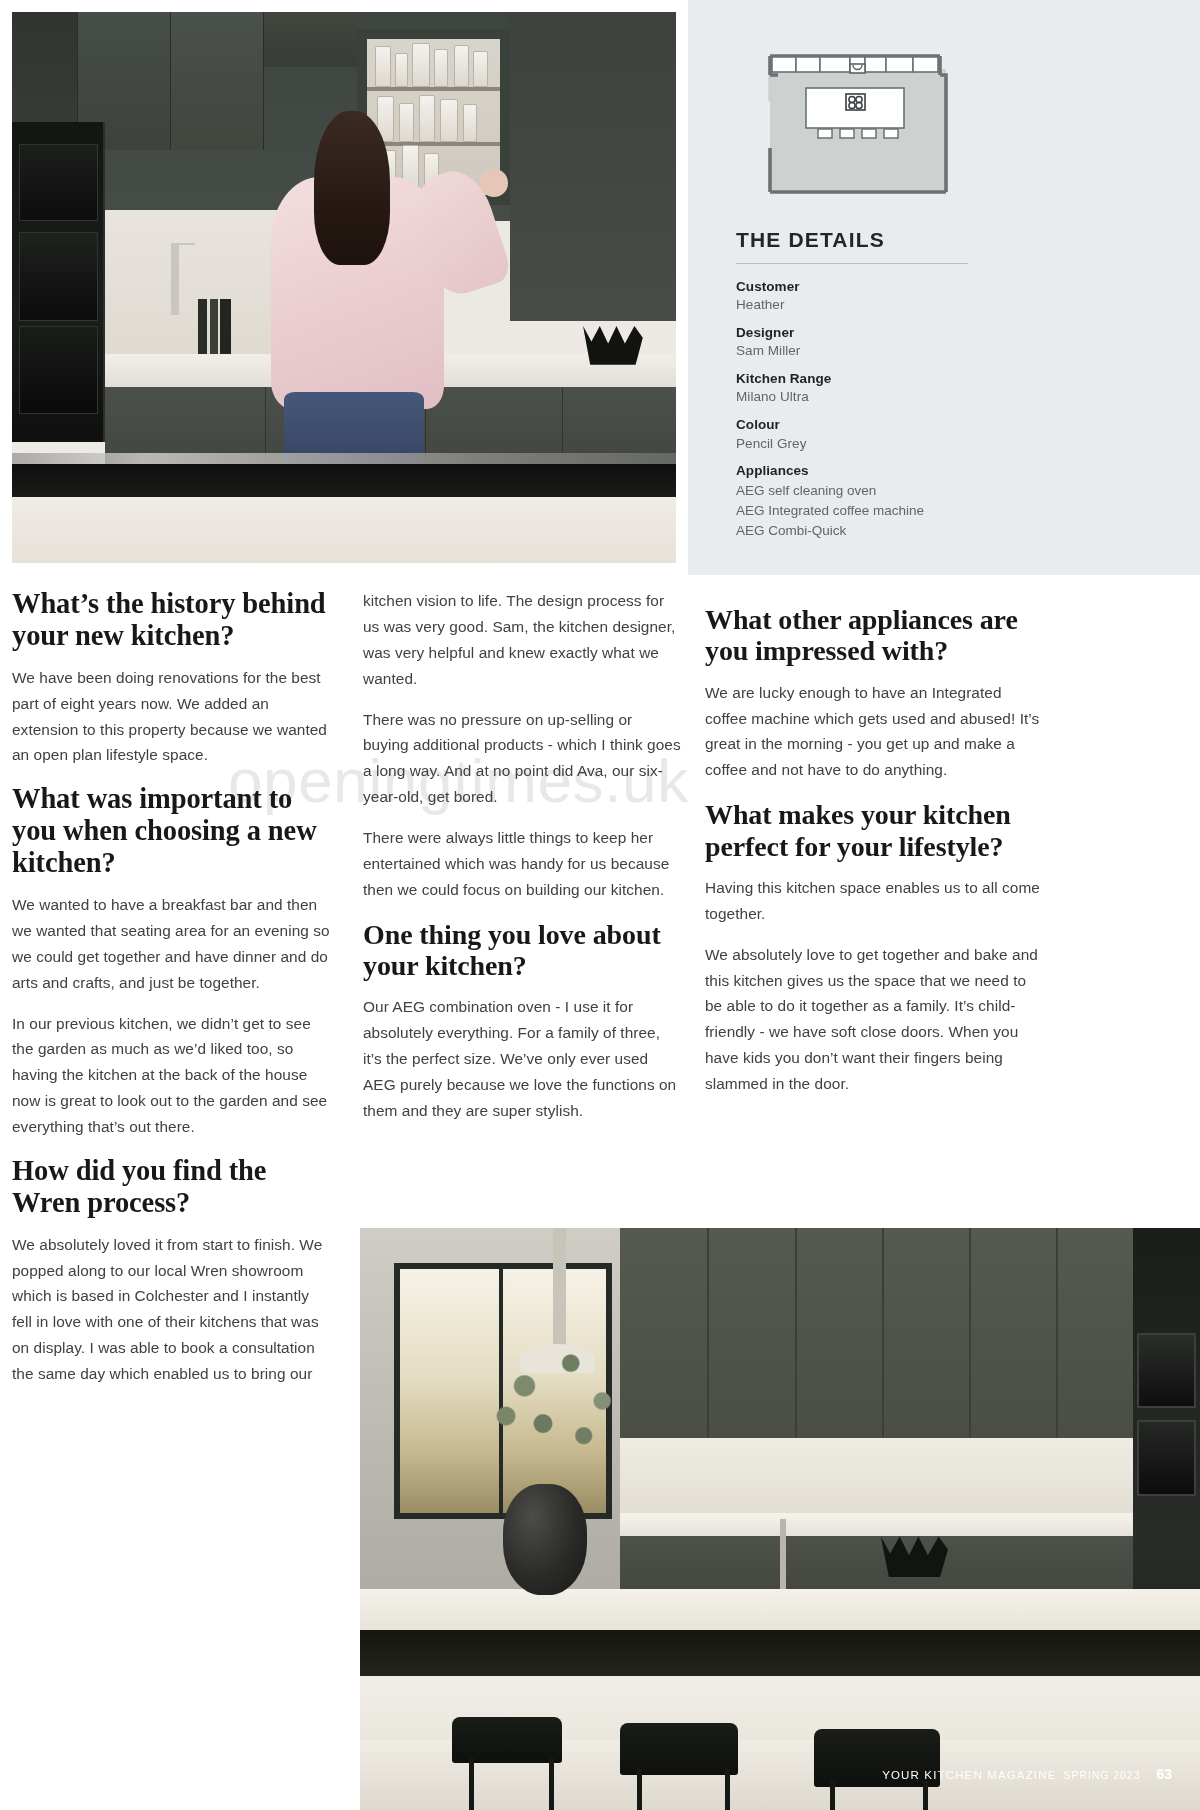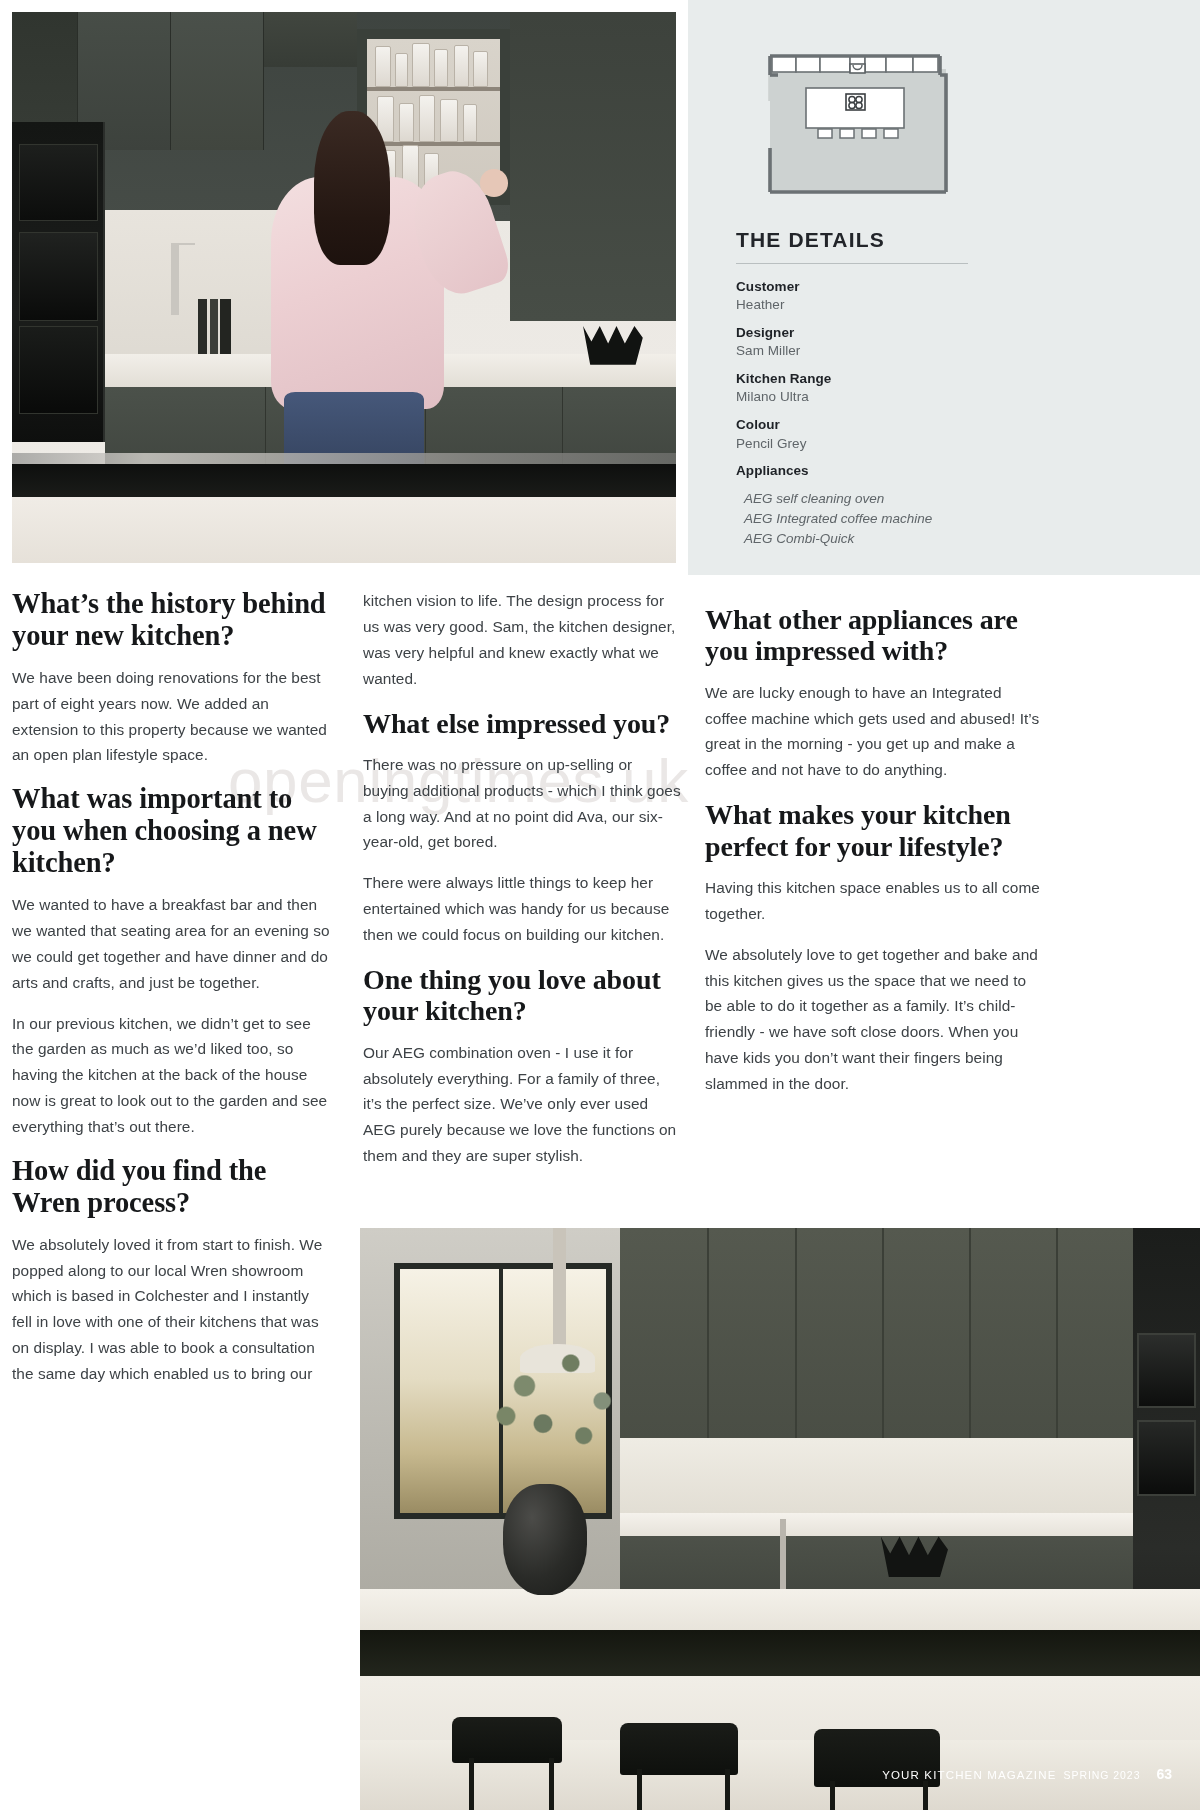--- a/index.html
+++ b/index.html
@@ -176,21 +176,21 @@
   .details-rule { height:1px; background:#b9bfc0; width:232px; margin-bottom:14px; }
   .d-label {
     font-size:13.5px; font-weight:700; color:#1e2227;
     letter-spacing:.005em; margin-top:9px; line-height:1.35;
   }
   .d-label:first-child { margin-top:0; }
   .d-value {
     font-size:13.5px; font-weight:400; color:#5f6569;
     letter-spacing:.005em; line-height:1.4;
   }
-  .d-list { margin:8px; padding:0; list-style:none;font-style:italic; }
+  .d-list { margin:0; padding:0; list-style:none; }
   .d-list li { font-size:13.5px; color:#5f6569; line-height:1.48; }
 
   
   .cols {
     position:absolute; left:0; top:588px;
     width:1200px;
     display:flex;
     gap:0;
   }
   .col { width:355px; padding:0 22px 0 12px; }
@@ -485,21 +485,20 @@
     <p class="body gap-after">We have been doing renovations for the best part of eight years now. We added an extension to this property because we wanted an open plan lifestyle space.</p>
     <h2 class="q">What was important to you when choosing a new kitchen?</h2>
     <p class="body">We wanted to have a breakfast bar and then we wanted that seating area for an evening so we could get together and have dinner and do arts and crafts, and just be together.</p>
     <p class="body gap-after">In our previous kitchen, we didn’t get to see the garden as much as we’d liked too, so having the kitchen at the back of the house now is great to look out to the garden and see everything that’s out there.</p>
     <h2 class="q">How did you find the Wren process?</h2>
     <p class="body">We absolutely loved it from start to finish. We popped along to our local Wren showroom which is based in Colchester and I instantly fell in love with one of their kitchens that was on display. I was able to book a consultation the same day which enabled us to bring our</p>
   </div>
 
   <div class="col c2">
     <p class="body gap-after">kitchen vision to life. The design process for us was very good. Sam, the kitchen designer, was very helpful and knew exactly what we wanted.</p>
-    <h2 class="q">What else impressed you?</h2>
     <p class="body">There was no pressure on up-selling or buying additional products - which I think goes a long way. And at no point did Ava, our six-year-old, get bored.</p>
     <p class="body gap-after">There were always little things to keep her entertained which was handy for us because then we could focus on building our kitchen.</p>
     <h2 class="q">One thing you love about your kitchen?</h2>
     <p class="body">Our AEG combination oven - I use it for absolutely everything. For a family of three, it’s the perfect size. We’ve only ever used AEG purely because we love the functions on them and they are super stylish.</p>
   </div>
 
   <div class="col c3">
     <h2 class="q">What other appliances are you impressed with?</h2>
     <p class="body gap-after">We are lucky enough to have an Integrated coffee machine which gets used and abused! It’s great in the morning - you get up and make a coffee and not have to do anything.</p>
     <h2 class="q">What makes your kitchen perfect for your lifestyle?</h2>

